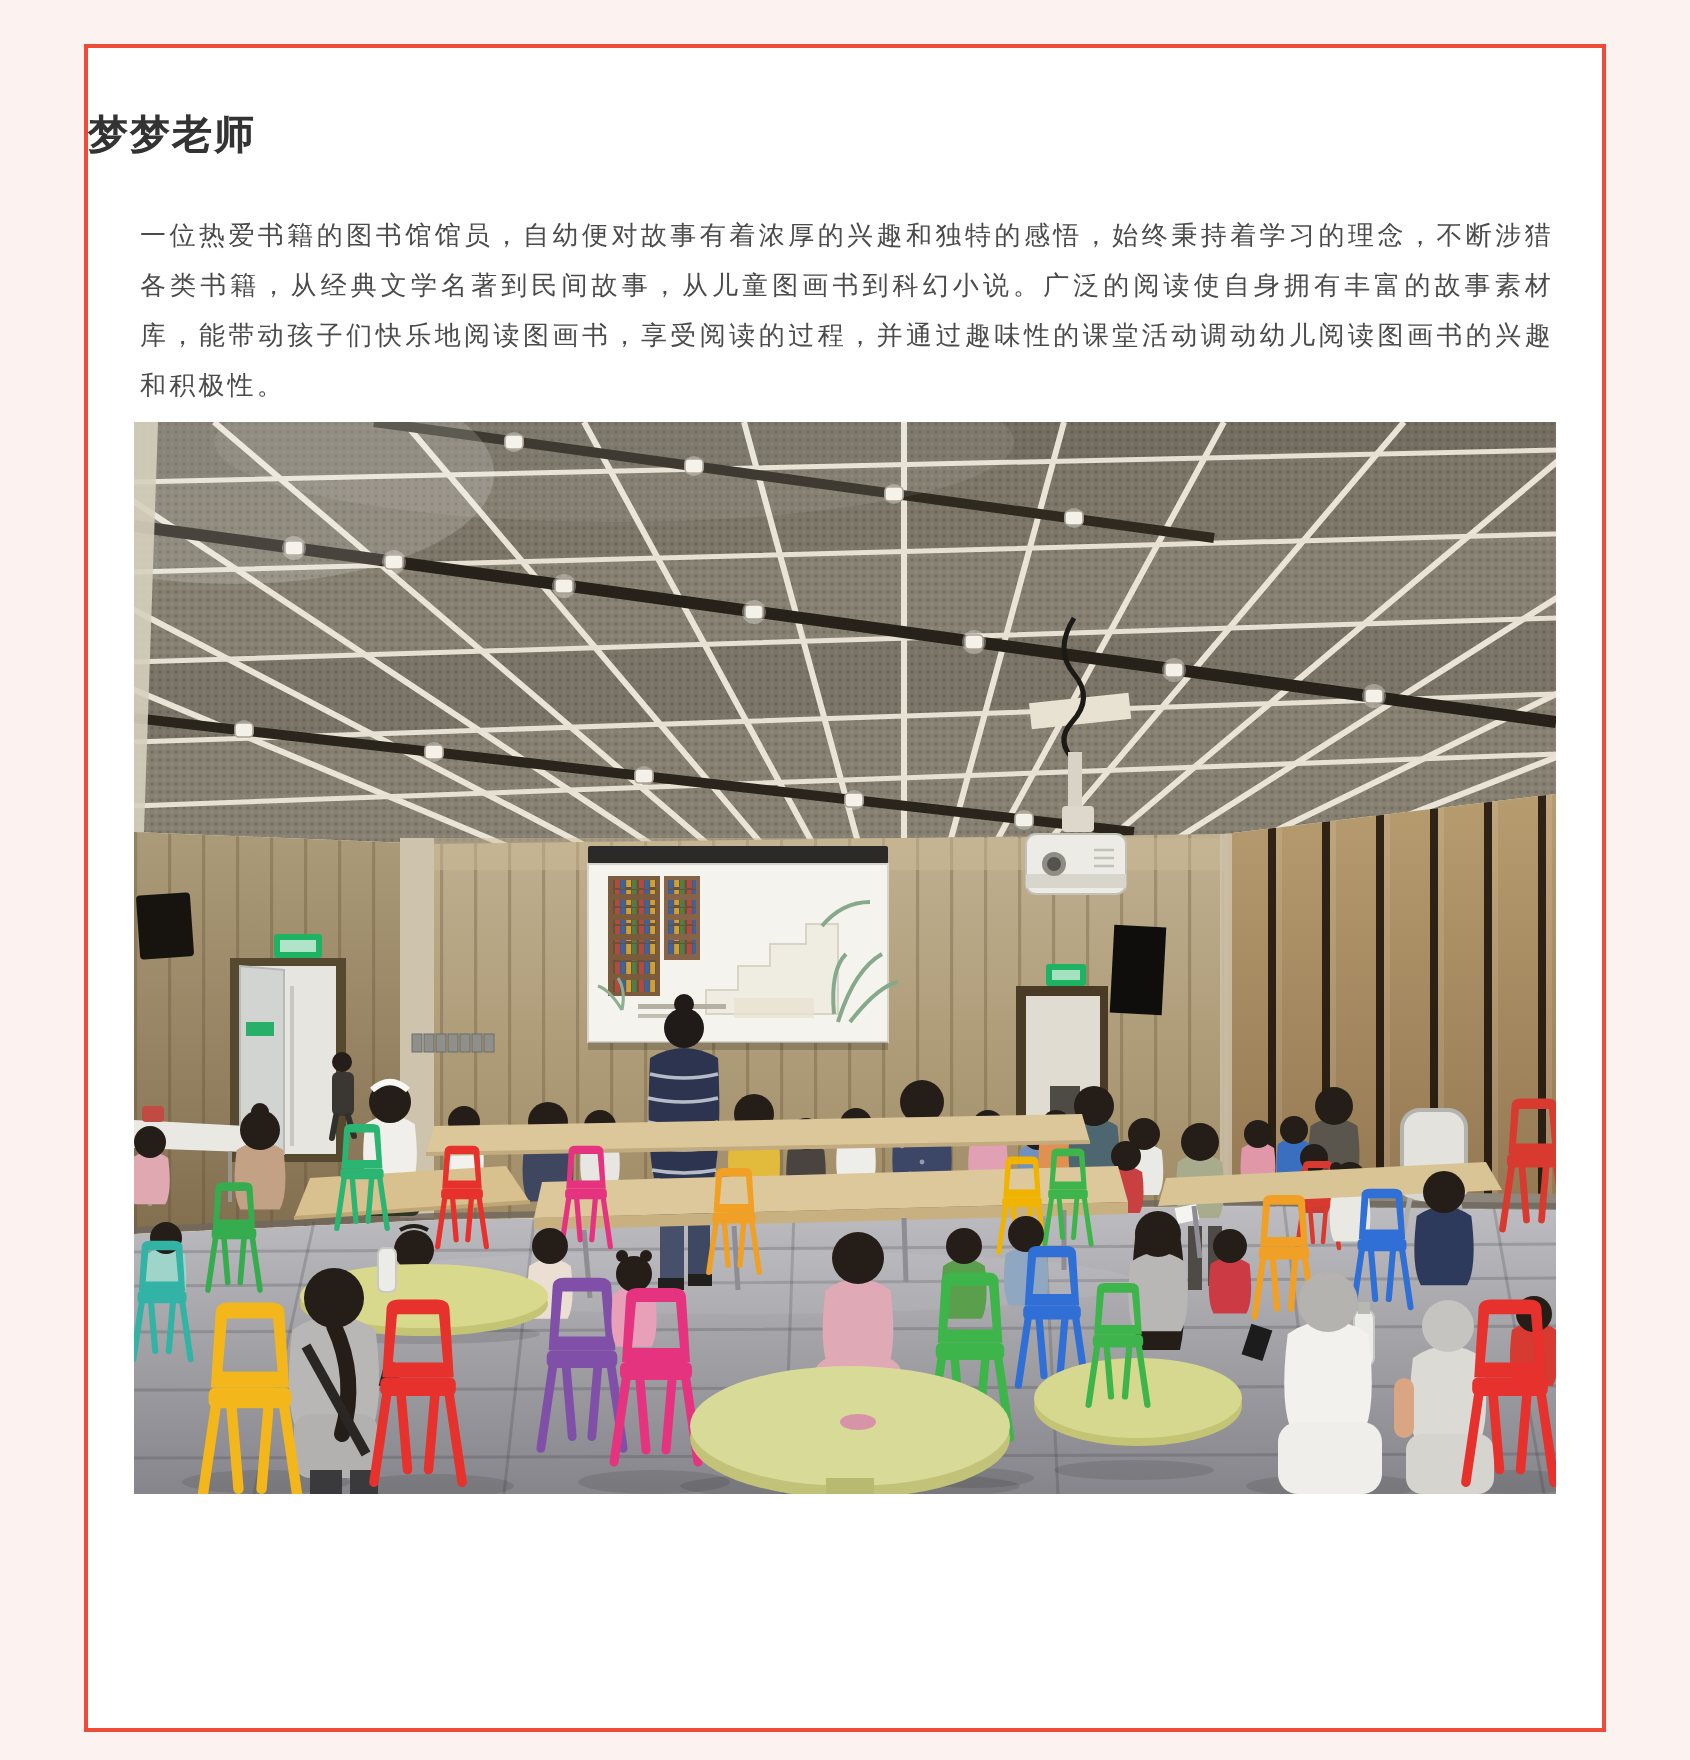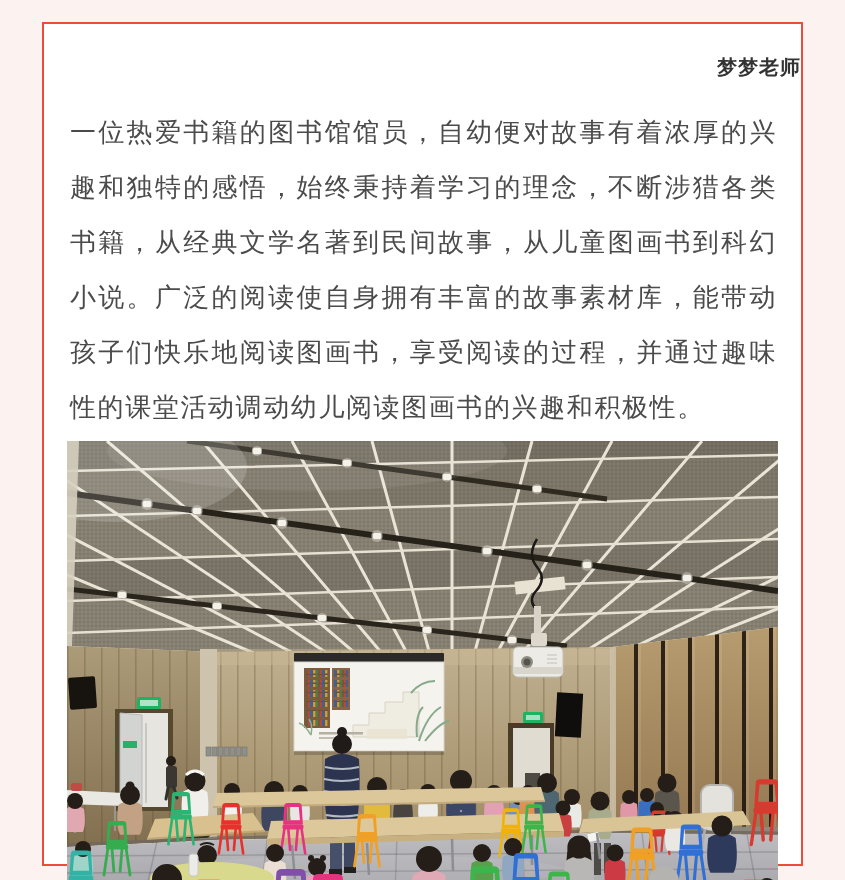--- a/index.html
+++ b/index.html
@@ -8,27 +8,27 @@
     background:var(--page-bg,#fcf2f0);
     font-family:"Liberation Sans","DejaVu Sans",sans-serif;
   }
   .card{
     position:absolute;left:42px;top:22px;width:757px;height:840px;
     background:var(--card-bg,#ffffff);
     border:2px solid var(--accent,#ee4b38);
     box-sizing:content-box;
   }
   .title{
-    margin:30px 0 0 0;text-align:right;
+    margin:30px 0 0 0;text-align:left;
     font-size:20px;font-weight:700;letter-spacing:1px;
     color:var(--title-color,#333333);
   }
   .para{
     margin:24px 24px 0 26px;
-    font-size:26px;line-height:55px;letter-spacing:1.6px;
+    font-size:13px;line-height:25px;letter-spacing:1.6px;
     color:var(--text-color,#4b4b4b);
     text-align:justify;text-justify:inter-ideograph;
   }
   .photo-wrap{margin:6px 0 0 0;display:flex;justify-content:center;}
   .photo-wrap svg{display:block;}
 </style>
 </head>
 <body>
 
 <div class="card">

